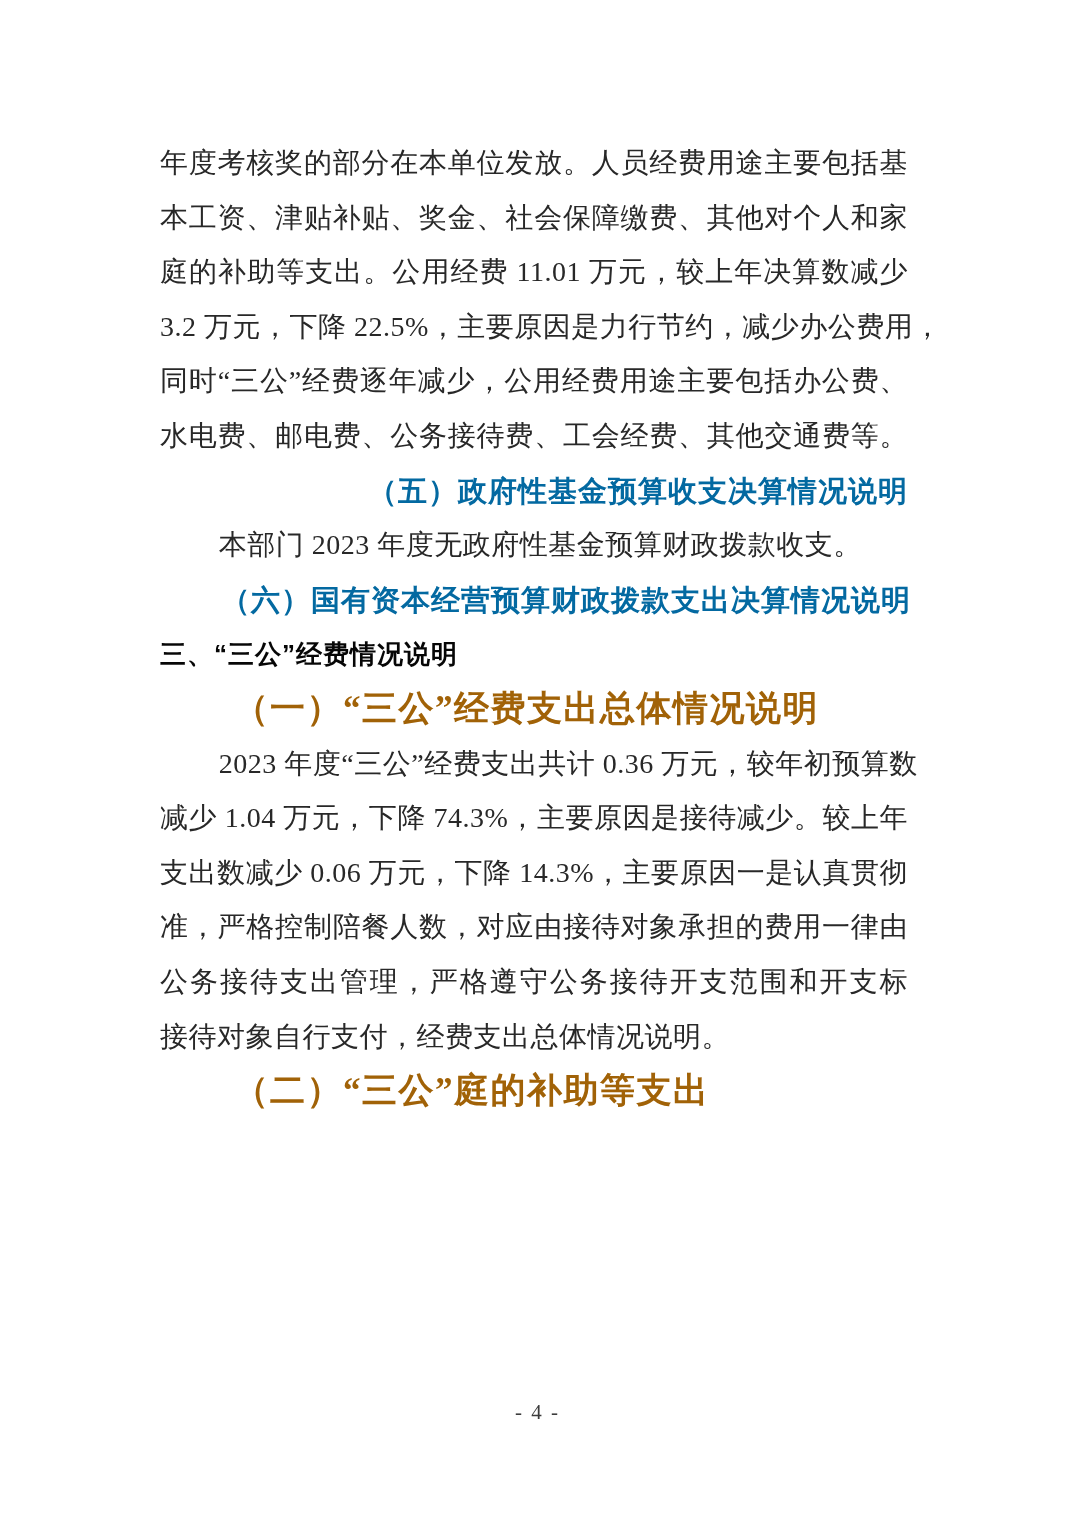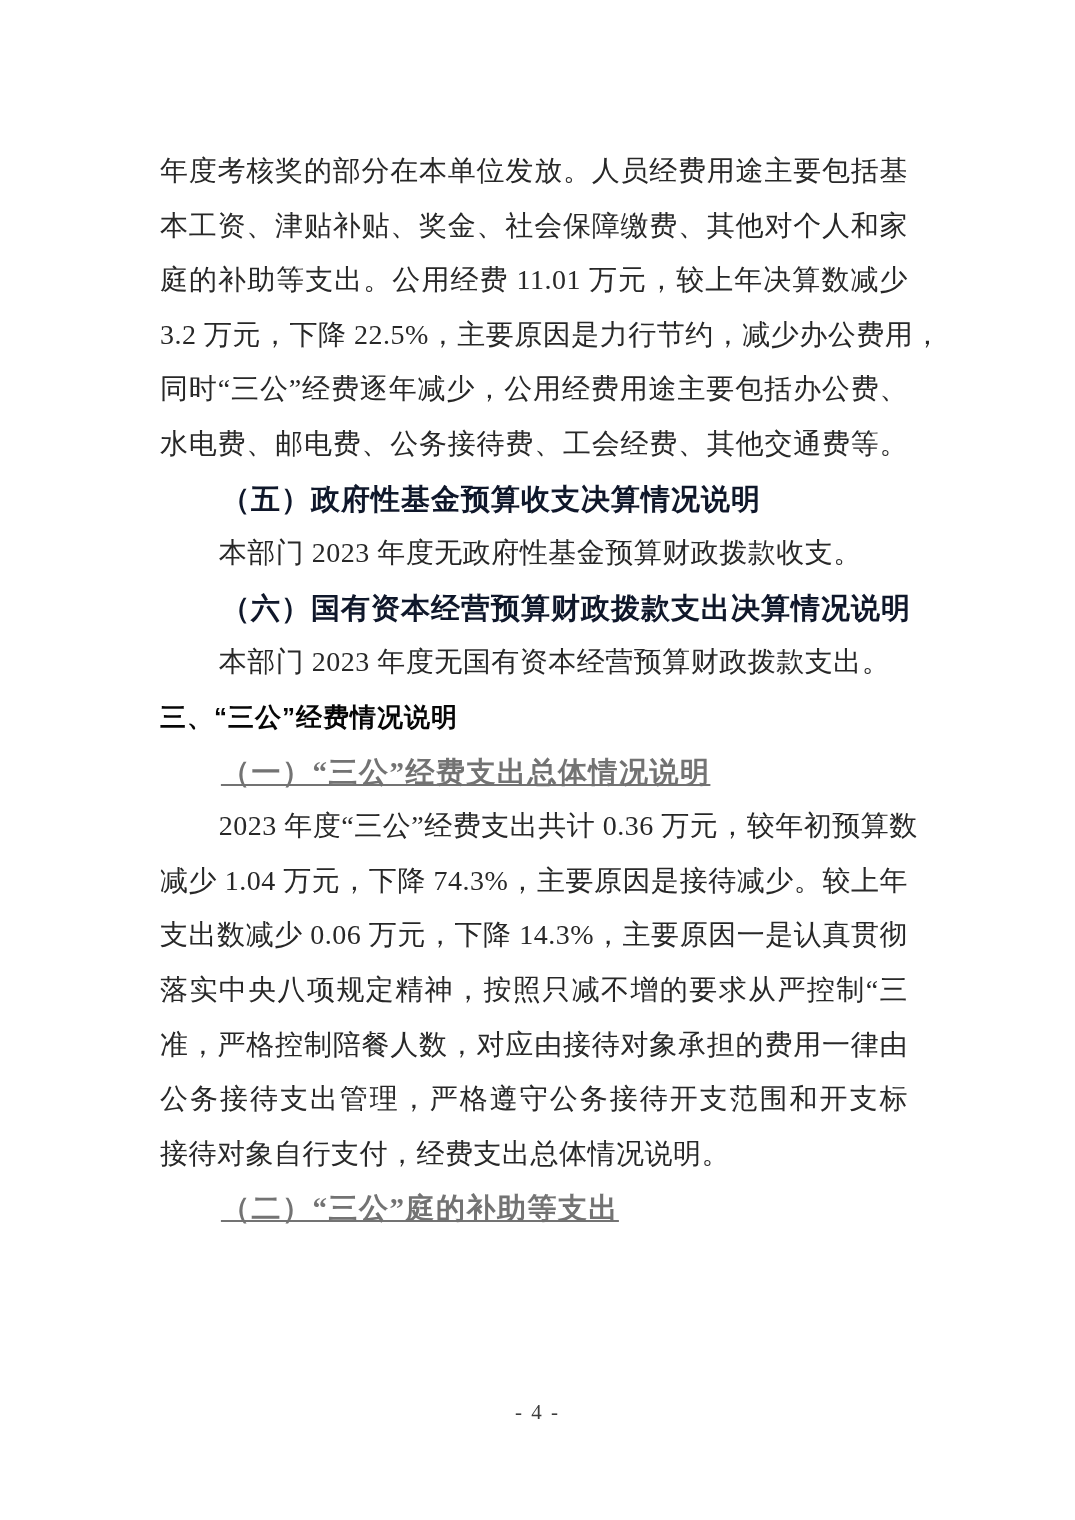--- a/index.html
+++ b/index.html
@@ -11,50 +11,50 @@
     position: relative;
     width: 1075px;
     height: 1520px;
     background: #ffffff;
     overflow: hidden;
     font-family: "Liberation Serif", "DejaVu Serif", serif;
   }
   .content {
     position: absolute;
     left: 160px;
-    top: 144px;
+    top: 136px;
     width: 748px;
   }
   .line {
     line-height: 54.6px;
     height: 54.6px;
     white-space: nowrap;
     font-size: 28px;
     color: #282828;
     letter-spacing: 0.5px;
   }
   .justify {
     text-align: justify;
     text-align-last: justify;
   }
   .indent {
     text-indent: 2.1em;
   }
   .h-serif {
     font-weight: bold;
-    color: #0f172a;
+    color: #0369a1;
     font-size: 29px;
     letter-spacing: 1px;
+    text-align: right;
   }
   .h-kai {
     font-weight: bold;
-    color: #737373;
-    font-size: 29px;
+    color: #a16207;
+    font-size: 35px;
     letter-spacing: 1.5px;
-    text-decoration: underline;
   }
   .h-sans {
     font-family: "Liberation Sans", "DejaVu Sans", sans-serif;
     font-weight: bold;
     color: #060606;
     font-size: 26px;
     letter-spacing: 1px;
   }
   .page-footer {
     position: absolute;
@@ -75,27 +75,25 @@
   <main class="content">
     <div class="line justify">年度考核奖的部分在本单位发放。人员经费用途主要包括基</div>
     <div class="line justify">本工资、津贴补贴、奖金、社会保障缴费、其他对个人和家</div>
     <div class="line justify">庭的补助等支出。公用经费 11.01 万元，较上年决算数减少</div>
     <div class="line justify">3.2 万元，下降 22.5%，主要原因是力行节约，减少办公费用，</div>
     <div class="line justify">同时“三公”经费逐年减少，公用经费用途主要包括办公费、</div>
     <div class="line justify">水电费、邮电费、公务接待费、工会经费、其他交通费等。</div>
     <div class="line h-serif indent">（五）政府性基金预算收支决算情况说明</div>
     <div class="line indent">本部门 2023 年度无政府性基金预算财政拨款收支。</div>
     <div class="line h-serif indent">（六）国有资本经营预算财政拨款支出决算情况说明</div>
-    <div class="line indent">本部门 2023 年度无国有资本经营预算财政拨款支出。</div>
     <div class="line h-sans">三、“三公”经费情况说明</div>
     <div class="line h-kai indent">（一）“三公”经费支出总体情况说明</div>
     <div class="line justify indent">2023 年度“三公”经费支出共计 0.36 万元，较年初预算数</div>
     <div class="line justify">减少 1.04 万元，下降 74.3%，主要原因是接待减少。较上年</div>
     <div class="line justify">支出数减少 0.06 万元，下降 14.3%，主要原因一是认真贯彻</div>
-    <div class="line justify">落实中央八项规定精神，按照只减不增的要求从严控制“三</div>
     <div class="line justify">准，严格控制陪餐人数，对应由接待对象承担的费用一律由</div>
     <div class="line justify">公务接待支出管理，严格遵守公务接待开支范围和开支标</div>
     <div class="line">接待对象自行支付，经费支出总体情况说明。</div>
     <div class="line h-kai indent">（二）“三公”庭的补助等支出</div>
   </main>
 
   <footer class="page-footer">
     <span>- 4 -</span>
   </footer>
 </div>

